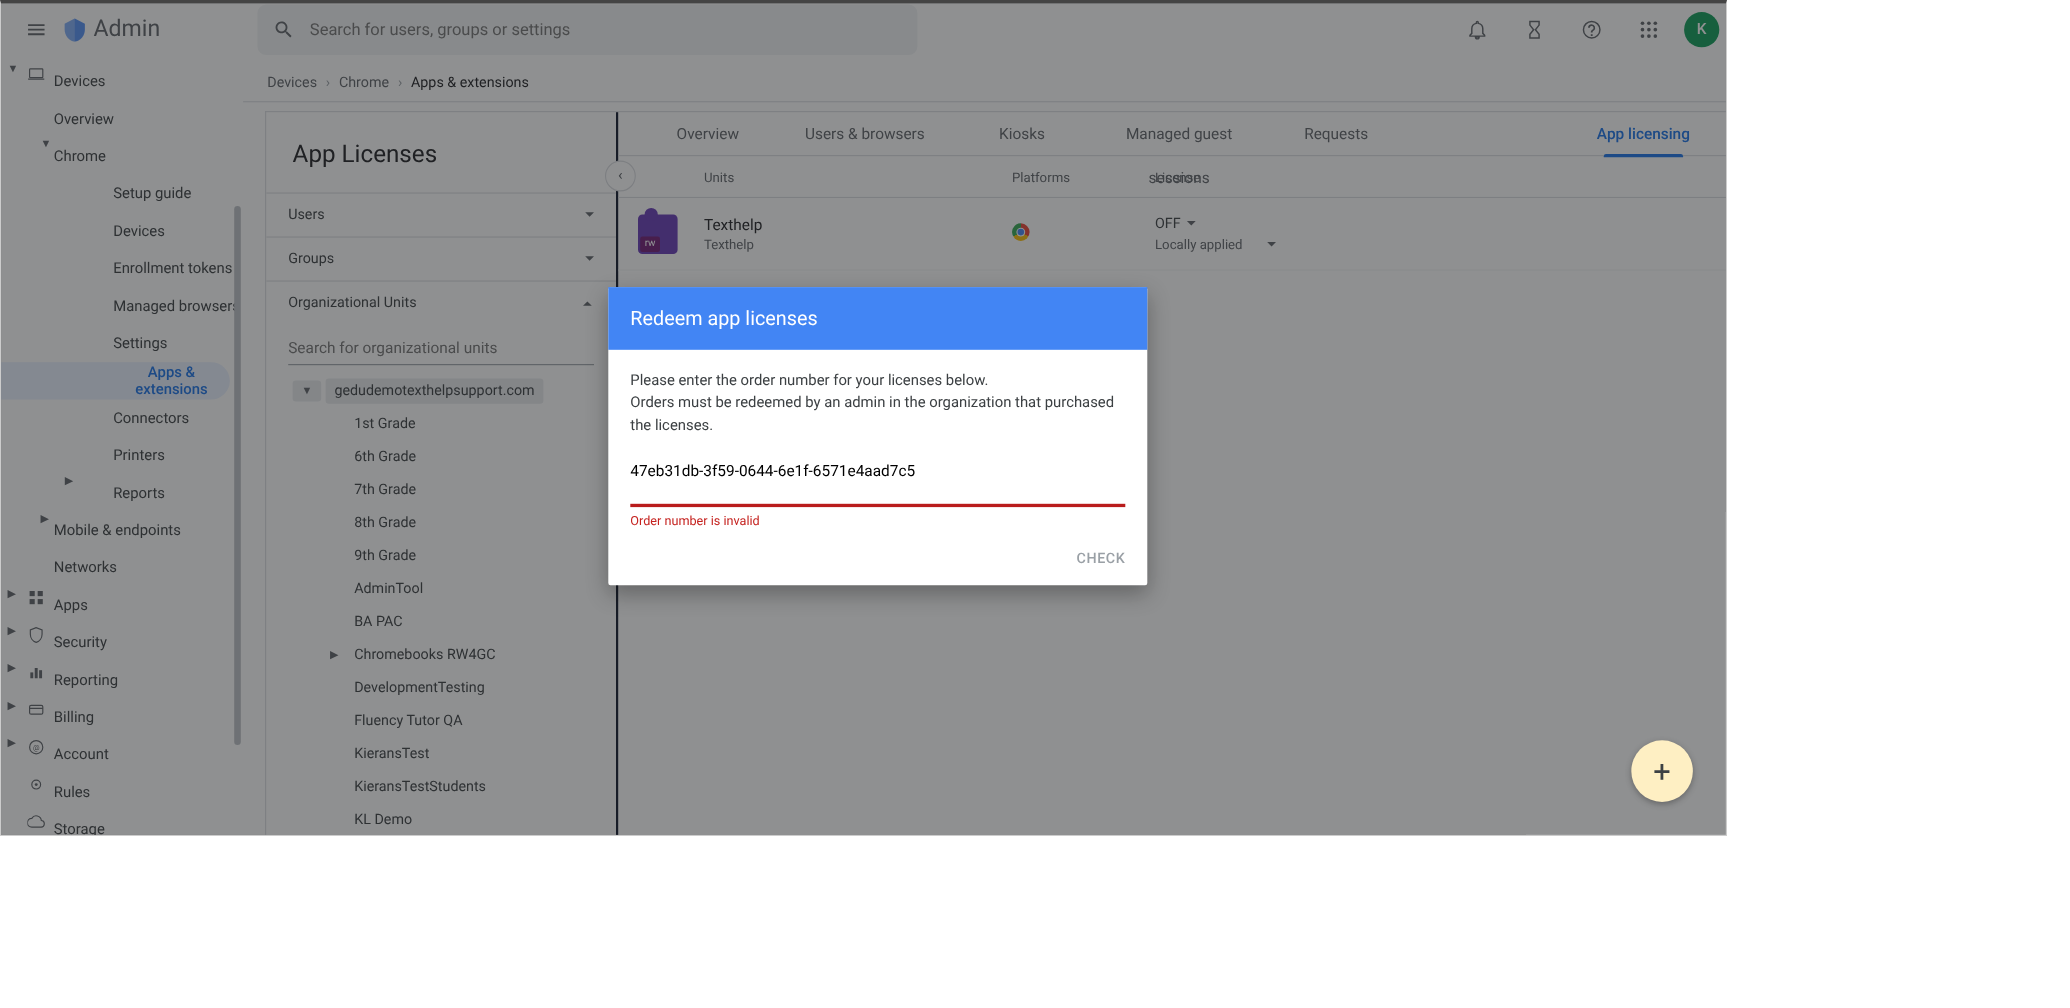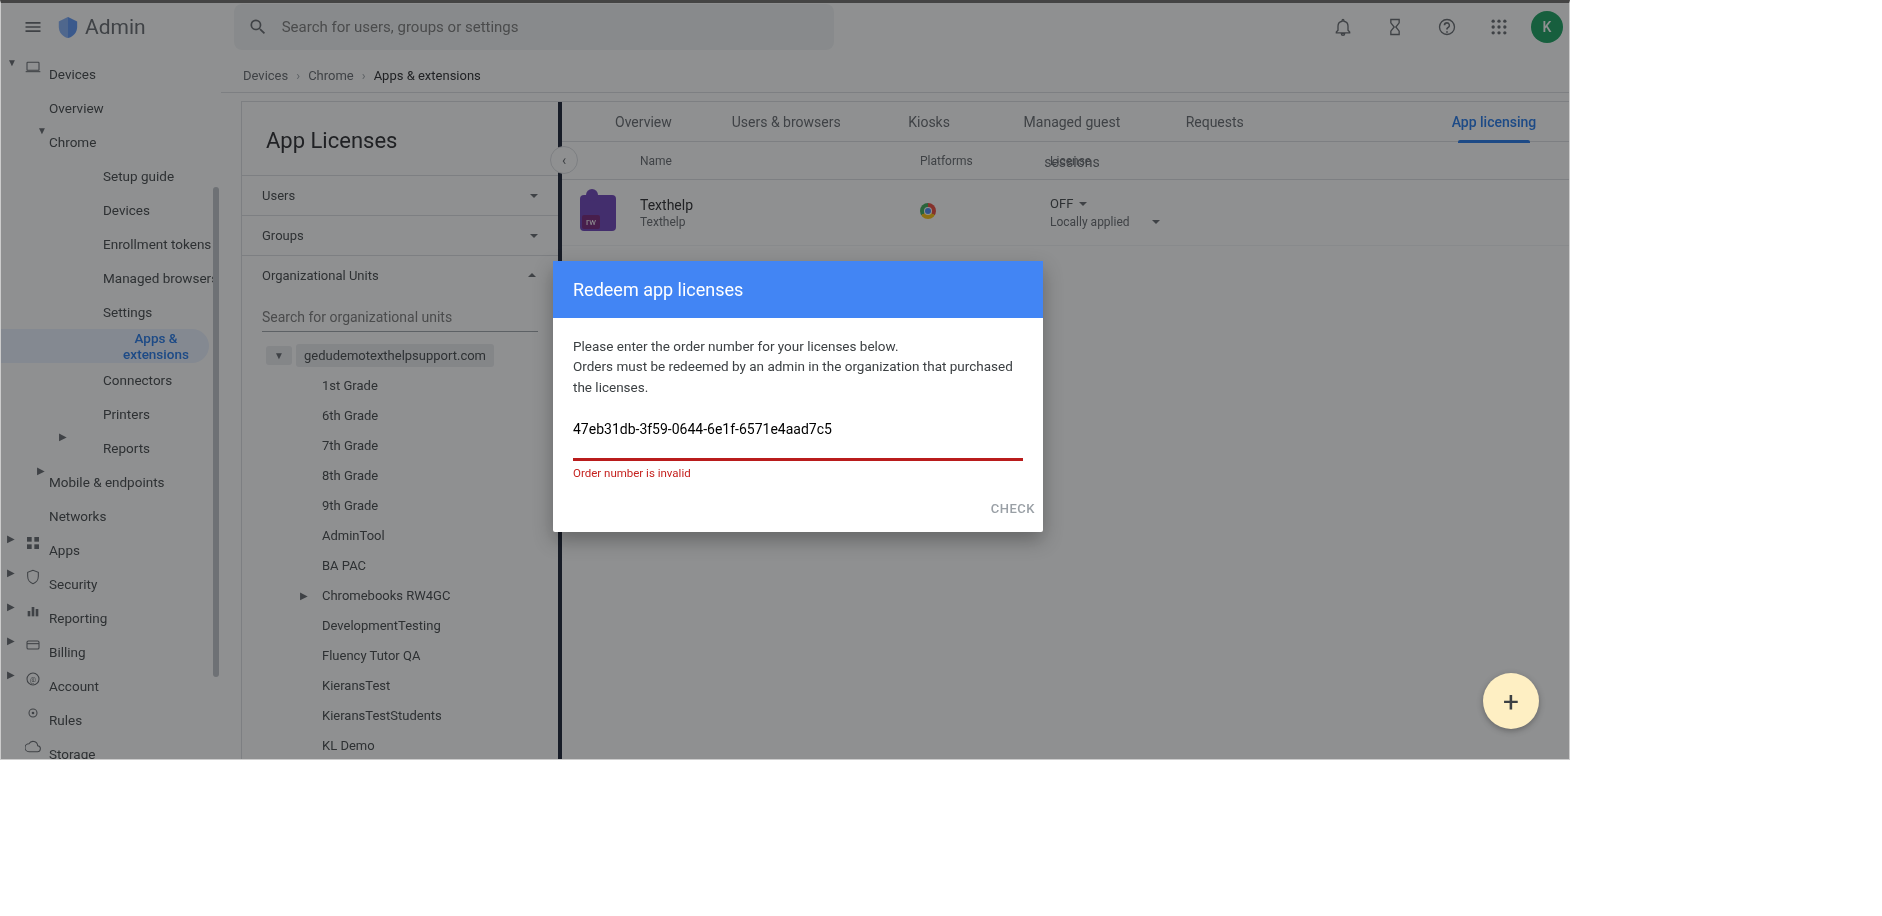--- a/index.html
+++ b/index.html
@@ -40,21 +40,21 @@
   
   
   .breadcrumb { position:absolute; top:56px; left:220px; right:0; height:34px; display:flex; align-items:center; padding:0 22px; border-bottom:1px solid #dadce0; font-size:13px; color:#5f6368; z-index:5; }
   .breadcrumb .sep { margin:0 8px; color:#9aa0a6; }
   .breadcrumb .current { color:#202124; }
   
   
   .main { position:absolute; top:98px; left:240px; right:0; bottom:0; border:1px solid #dadce0; border-right:none; border-bottom:none; z-index:5; background:#fff; }
   
   
-  .orgpane { width:320px; border-right:4px solid #0f172a; position:absolute; top:0; bottom:0; left:0; overflow:hidden; }
+  .orgpane { width:320px; border-right:2px solid #0f172a; position:absolute; top:0; bottom:0; left:0; overflow:hidden; }
   .orgpane h2 { font-size:22px; font-weight:400; color:#202124; padding:26px 24px 22px; }
   .acc { border-top:1px solid #dadce0; height:40px; display:flex; align-items:center; padding:0 20px; font-size:13px; color:#3c4043; justify-content:space-between; }
   .orgsearch { margin:8px 20px 0; border:none; border-bottom:1px solid #9aa0a6; padding:6px 0; font-size:14px; width:calc(100% - 40px); outline:none; color:#5f6368; background:transparent; }
   .orglist { padding-top:8px; font-size:13px; }
   .org-row { height:30px; display:flex; align-items:center; padding-left:54px; position:relative; color:#3c4043; }
   .org-row.selected span { background:#e8eaed; padding:4px 8px; border-radius:3px; }
   .org-row .caret { position:absolute; left:24px; font-size:10px; color:#5f6368; }
   .org-sub { padding-left:80px; }
   .org-sub .caret { left:58px; }
   
@@ -87,21 +87,21 @@
   
   
   .fab { position:absolute; right:30px; bottom:30px; width:56px; height:56px; border-radius:50%; background:#feefc3; box-shadow:0 2px 6px rgba(0,0,0,0.3); display:flex; align-items:center; justify-content:center; font-size:28px; color:#3c4043; z-index:60; }
   
   
   .dialog { position:absolute; z-index:100; top:258px; left:552px; width:490px; background:#fff; border-radius:2px; box-shadow:0 8px 20px rgba(0,0,0,0.3); }
   .dialog-header { background:#4285f4; color:#fff; padding:18px 20px; font-size:18px; font-weight:400; }
   .dialog-body { padding:18px 20px 14px; font-size:13.5px; color:#3c4043; line-height:1.5; }
   .dialog-input { width:100%; border:none; border-bottom:3px solid #b91c1c; font-size:14px; padding:6px 0 21px; outline:none; margin-top:18px; }
   .dialog-err { color:#c5221f; font-size:11.5px; margin-top:4px; }
-  .dialog-actions { text-align:right; padding:4px 8px 16px; }
+  .dialog-actions { text-align:right; padding:4px 20px 16px; }
   .dialog-check { font-size:13px; letter-spacing:0.5px; color:#9aa0a6; font-weight:500; cursor:default; }
   
   
   .ic { width:20px; height:20px; fill:currentColor; }
   .ic-sm { width:16px; height:16px; fill:currentColor; }
   .ic-menu {fill:#5f6368;}
   .chrome-dot{ width:16px; height:16px; border-radius:50%; background: conic-gradient(#ea4335 0 120deg, #fbbc04 120deg 240deg, #34a853 240deg 360deg); position:relative; display:inline-block; }
   .chrome-dot::after{ content:''; position:absolute; inset:4px; background:#fff; border-radius:50%; }
   .chrome-dot::before{ content:''; position:absolute; inset:5px; background:#4285f4; border-radius:50%; z-index:1; }
   
@@ -353,21 +353,21 @@
       <div class="tabs">
         <div class="tab">Overview</div>
         <div class="tab">Users &amp; browsers</div>
         <div class="tab">Kiosks</div>
         <div class="tab">Managed guest sessions</div>
         <div class="tab">Requests</div>
         <div class="tabs-spacer"></div>
         <div class="tab active" style="max-width:130px">App licensing</div>
       </div>
       <div class="colhead">
-        <div class="c1">Name</div>
+        <div class="c1">Units</div>
         <div class="c2">Platforms</div>
         <div class="c3">License</div>
       </div>
       <div class="row">
         <div class="exticon">
             <div class="rw">rw</div>
           </div>
         <div class="name">
           <div class="title">Texthelp</div>
           <div class="sub">Texthelp</div>

